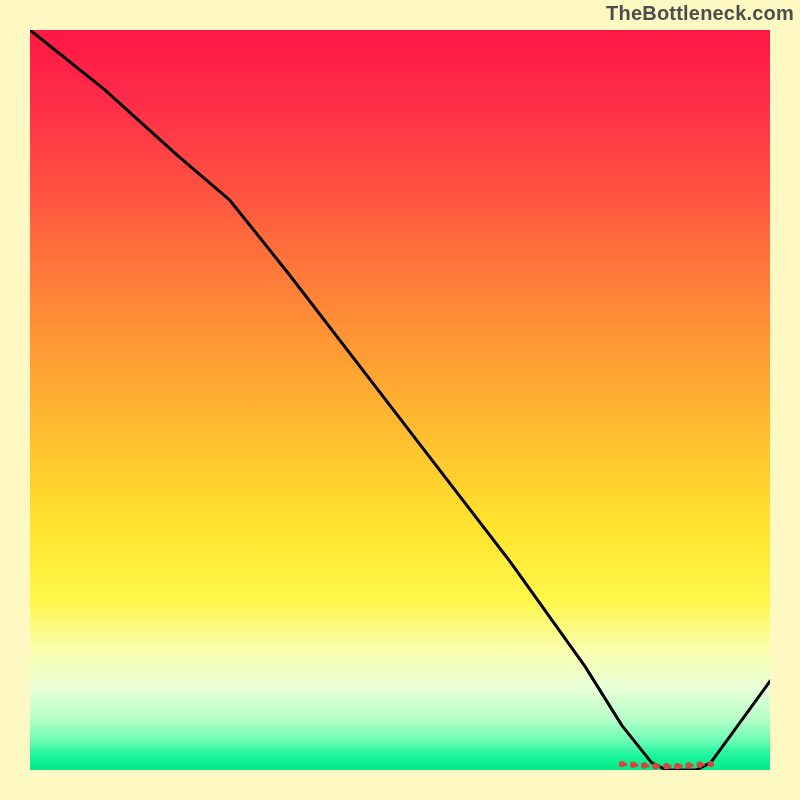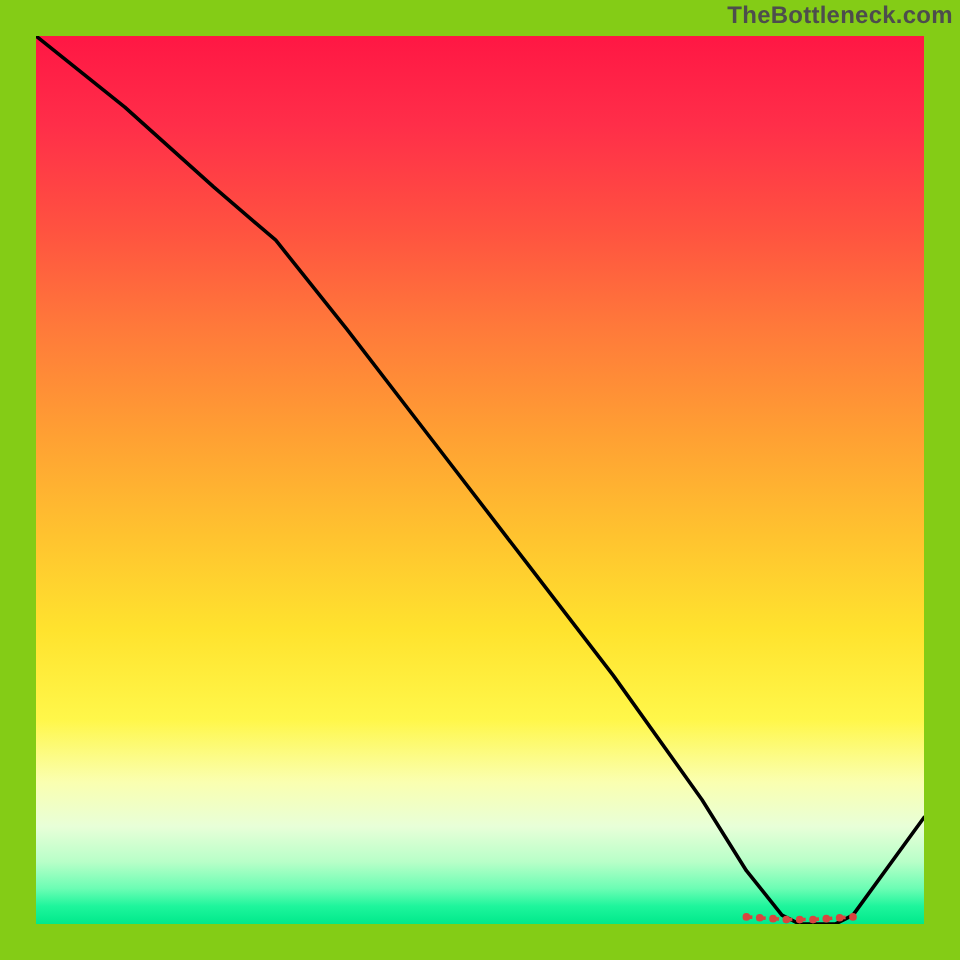--- a/index.html
+++ b/index.html
@@ -8,21 +8,21 @@
     width: 800px;
     height: 800px;
     overflow: hidden;
     background: #000;
     font-family: Arial, Helvetica, sans-serif;
   }
   .canvas {
     position: relative;
     width: 800px;
     height: 800px;
-    background: #84cc16;
+    background: #fef9c3;
   }
   .watermark {
     position: absolute;
     top: 2px;
     right: 6px;
     color: #4d4d4d;
     font-size: 20px;
     font-weight: 600;
     letter-spacing: 0.2px;
     user-select: none;

